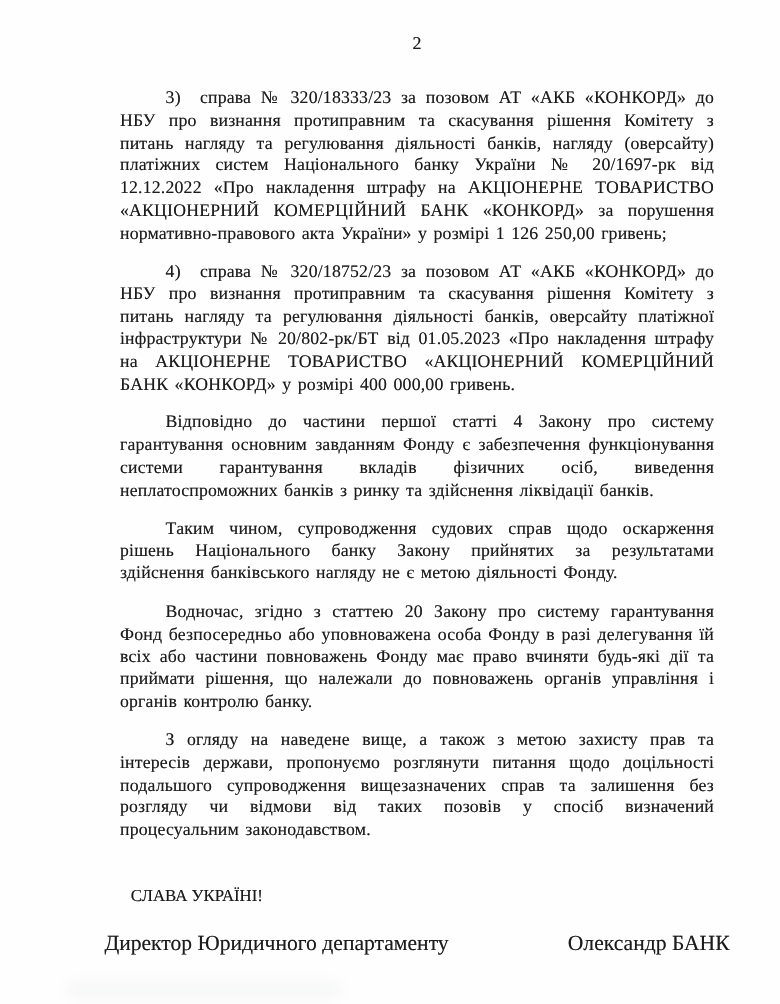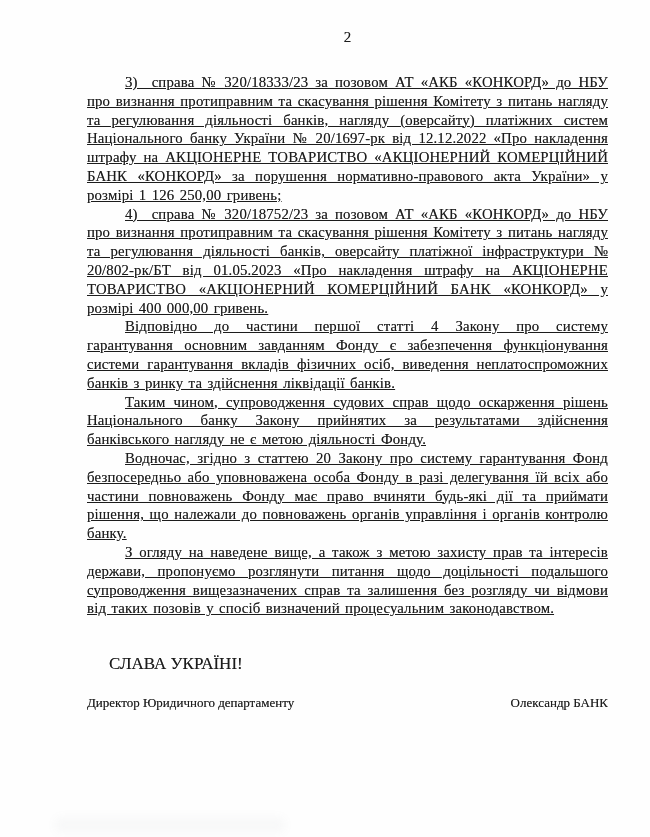--- a/index.html
+++ b/index.html
@@ -20,41 +20,40 @@
     color: #1c1c1c;
     text-shadow: 0 0 0.5px rgba(20,20,20,0.55);
   }
   .page-number {
     text-align: center;
     font-size: 15px;
     line-height: 19px;
     margin-bottom: 26px;
   }
   .doc-body p.para {
-    margin: 0;
+    margin: 13px;
     font-size: 14.8px;
     line-height: 18.8px;
     text-align: justify;
     text-indent: 38px;
     letter-spacing: 0.15px;
     word-spacing: 1.5px;
-    text-decoration: underline;
   }
   .slogan {
     margin-top: 36px;
     padding-left: 22px;
-    font-size: 17px;
+    font-size: 14px;
     line-height: 19px;
   }
   .signature-row {
     margin-top: 20px;
     display: flex;
     justify-content: space-between;
     align-items: baseline;
-    font-size: 13px;
+    font-size: 18px;
     line-height: 19px;
   }
   .scan-noise {
     position: absolute;
     left: 55px;
     bottom: 4px;
     width: 230px;
     height: 16px;
     background: #8a9096;
     opacity: 0.05;

